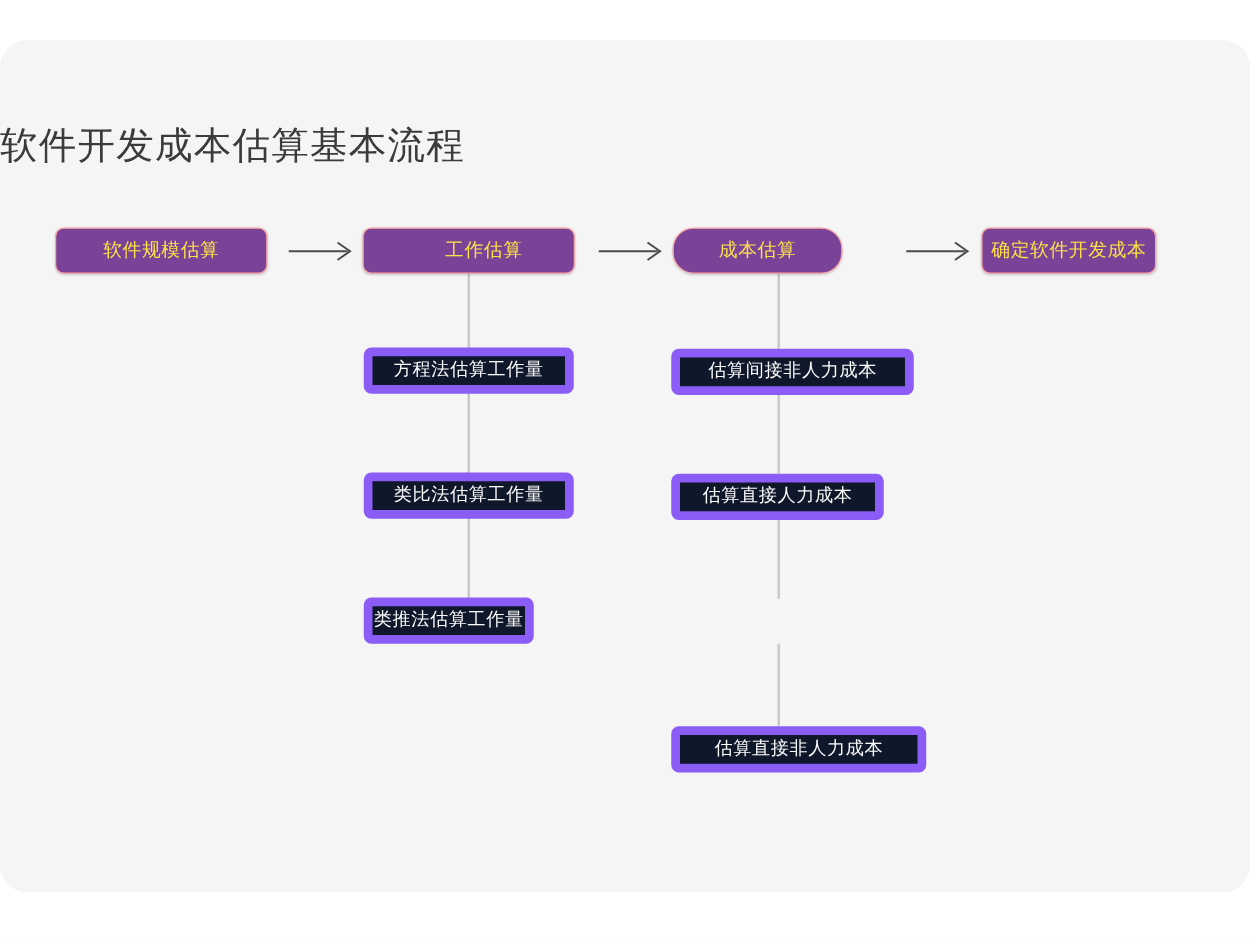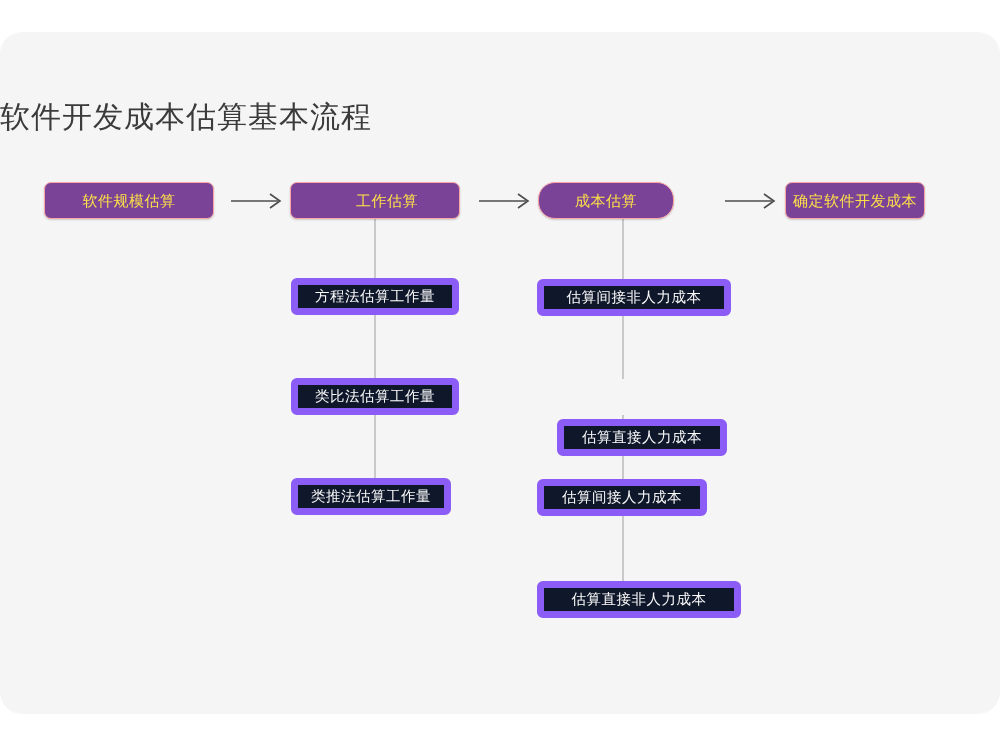--- a/index.html
+++ b/index.html
@@ -154,24 +154,23 @@
       <svg width="54" height="18" viewBox="0 0 54 18" aria-hidden="true">
         <line x1="1" y1="9" x2="48" y2="9" stroke="#4c4c4c" stroke-width="1.6"></line>
         <polyline points="40,2 50,9 40,16" fill="none" stroke="#4c4c4c" stroke-width="1.6"></polyline>
       </svg>
     </div>
 
     <div class="node secondary" style="left:291px; top:278px; width:168px; height:37px;">方程法估算工作量</div>
 
     <div class="node secondary" style="left:291px; top:378px; width:168px; height:37px;">类比法估算工作量</div>
 
-    <div class="node secondary" style="left:291px; top:478px; width:160px; height:37px;">类推法估算工作量</div>
+    <div class="node secondary" style="left:291px; top:478px; width:136px; height:37px;">类推法估算工作量</div>
 
     <div class="node secondary" style="left:537px; top:279px; width:194px; height:37px;">估算间接非人力成本</div>
 
-    <div class="node secondary" style="left:557px; top:379px; width:170px; height:37px;margin-top:40px;">估算直接人力成本</div>
+    <div class="node secondary" style="left:537px; top:379px; width:170px; height:37px;">估算直接人力成本</div>
 
-    <div class="node secondary" style="left:537px; top:479px; width:170px; height:37px;">估算间接人力成本</div>
 
     <div class="node secondary" style="left:537px; top:581px; width:204px; height:37px;">估算直接非人力成本</div>
 
   </div>
 </div>
 
 </body></html>

